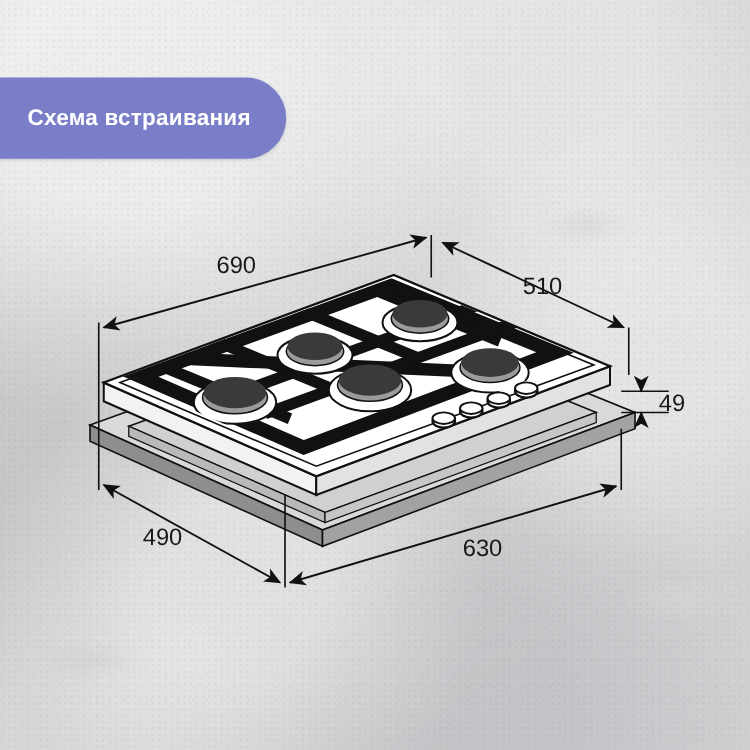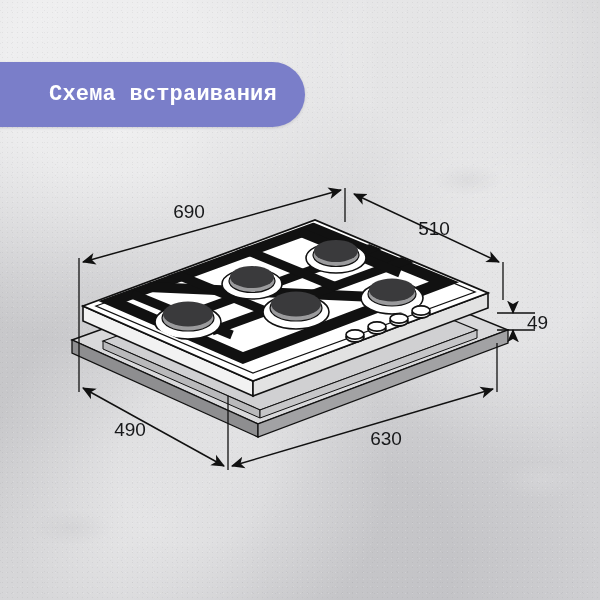--- a/index.html
+++ b/index.html
@@ -47,24 +47,23 @@
   #title-badge{
     position:absolute;left:-40px;top:62px;
     height:65px;padding:0 28px 0 62px;
     display:flex;align-items:center;
     background:#7a7ec9;
     border-radius:0 34px 34px 0;
     box-shadow:0 1px 3px rgba(60,60,90,.18);
     z-index:6;
   }
   #title-badge span{
-    color:#ffffff;font-size:22px;font-weight:bold;letter-spacing:.2px;
+    color:#ffffff;font-size:18px;font-weight:bold;letter-spacing:.2px;
     white-space:nowrap;
-    font-family:Liberation Mono, monospace;
-    margin-left:27px;
+    font-family:Liberation Sans, sans-serif;
   }
 
   
   #drawing{position:absolute;left:0;top:0;width:600px;height:600px;z-index:4;}
 
   .dimtext{
     font-family:"Liberation Sans", sans-serif;
     font-size:19px;font-weight:400;fill:#17181a;
   }
 </style>

